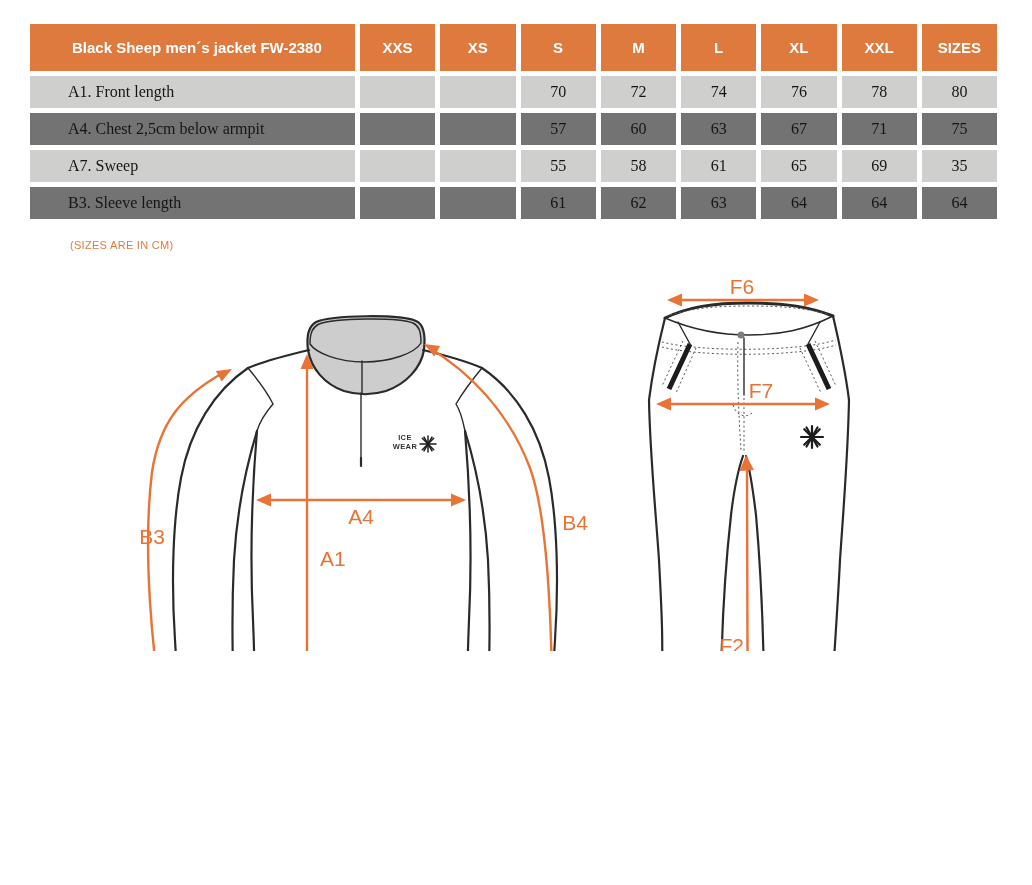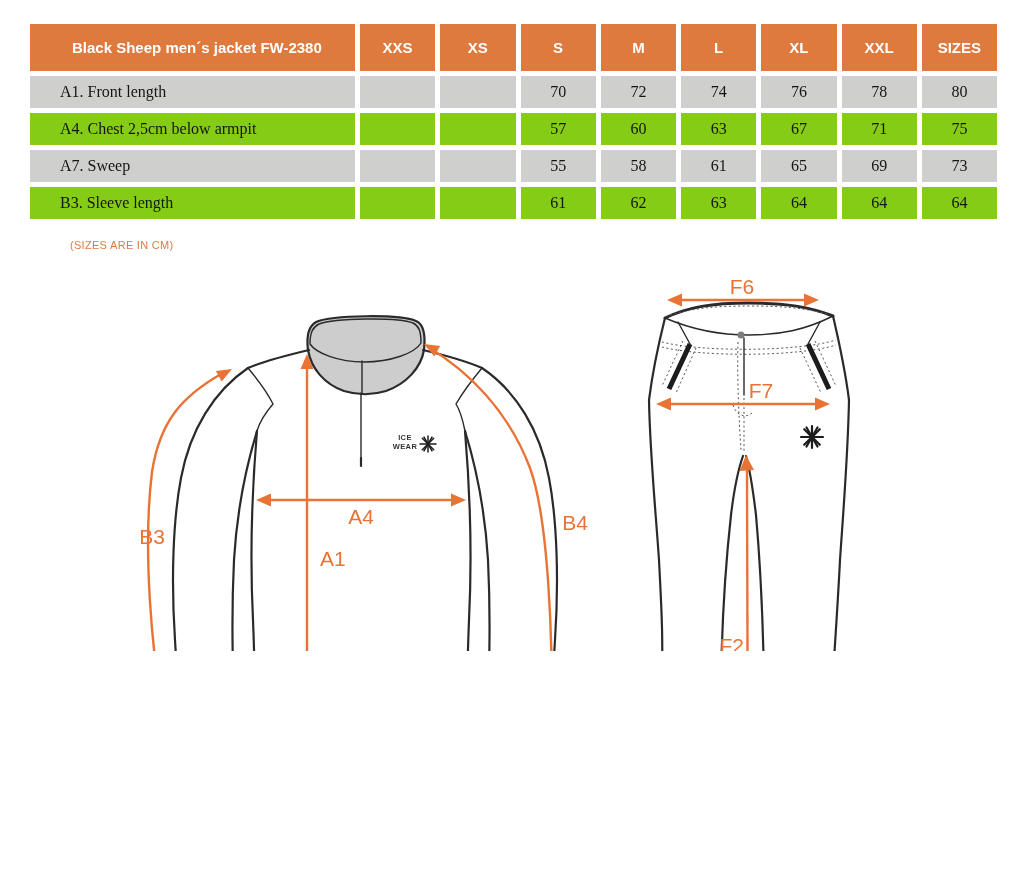--- a/index.html
+++ b/index.html
@@ -16,23 +16,23 @@
   }
   .th {
     background: #df7a3e; color: #ffffff; font-weight: bold; font-size: 15px;
     display: flex; align-items: center; justify-content: center;
   }
   .th.title { justify-content: flex-start; padding-left: 42px; }
   .cell {
     font-family: "Liberation Serif", serif; font-size: 16px; color: #151515;
     display: flex; align-items: center; justify-content: center;
   }
-  .cell.label { justify-content: flex-start; padding-left: 30px; }
+  .cell.label { justify-content: flex-start; padding-left: 38px; }
   .dark  { background: #cfcfcd; }
-  .light { background: #84cc16; }
+  .light { background: #737373; }
 
   
   .note {
     position: absolute; left: 70px; top: 239px;
     color: #e07a3c; font-size: 11px; letter-spacing: 0.3px;
   }
 
   
   .jacket-svg { position: absolute; left: 90px;  top: 290px; }
   .pants-svg  { position: absolute; left: 630px; top: 275px; }
@@ -87,21 +87,21 @@
     <div class="cell light">75</div>
 
     <div class="cell label dark">A7. Sweep</div>
     <div class="cell dark"></div>
     <div class="cell dark"></div>
     <div class="cell dark">55</div>
     <div class="cell dark">58</div>
     <div class="cell dark">61</div>
     <div class="cell dark">65</div>
     <div class="cell dark">69</div>
-    <div class="cell dark">73</div>
+    <div class="cell dark">35</div>
 
     <div class="cell label light">B3. Sleeve length</div>
     <div class="cell light"></div>
     <div class="cell light"></div>
     <div class="cell light">61</div>
     <div class="cell light">62</div>
     <div class="cell light">63</div>
     <div class="cell light">64</div>
     <div class="cell light">64</div>
     <div class="cell light">64</div>

